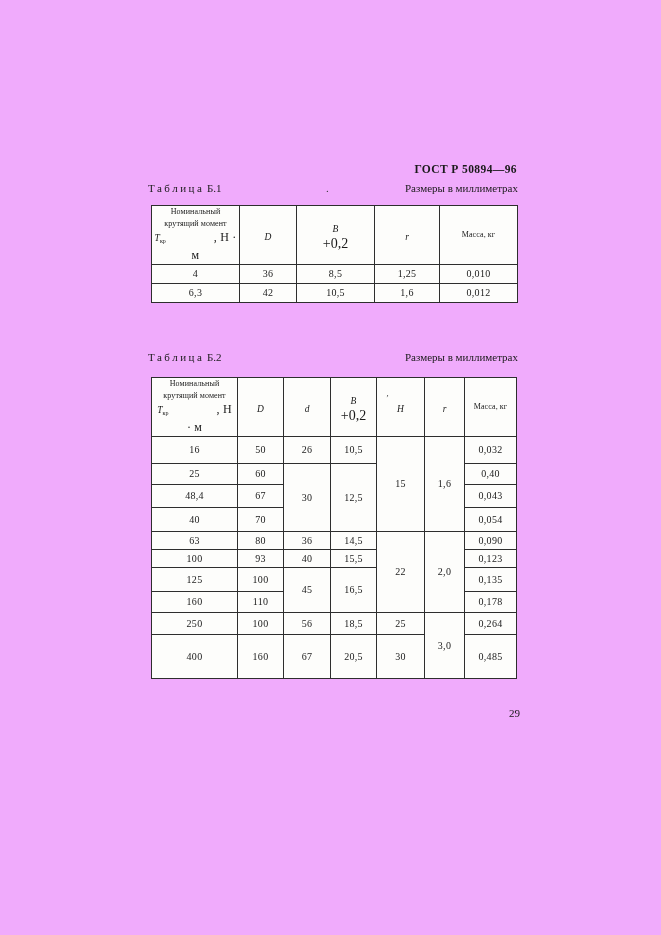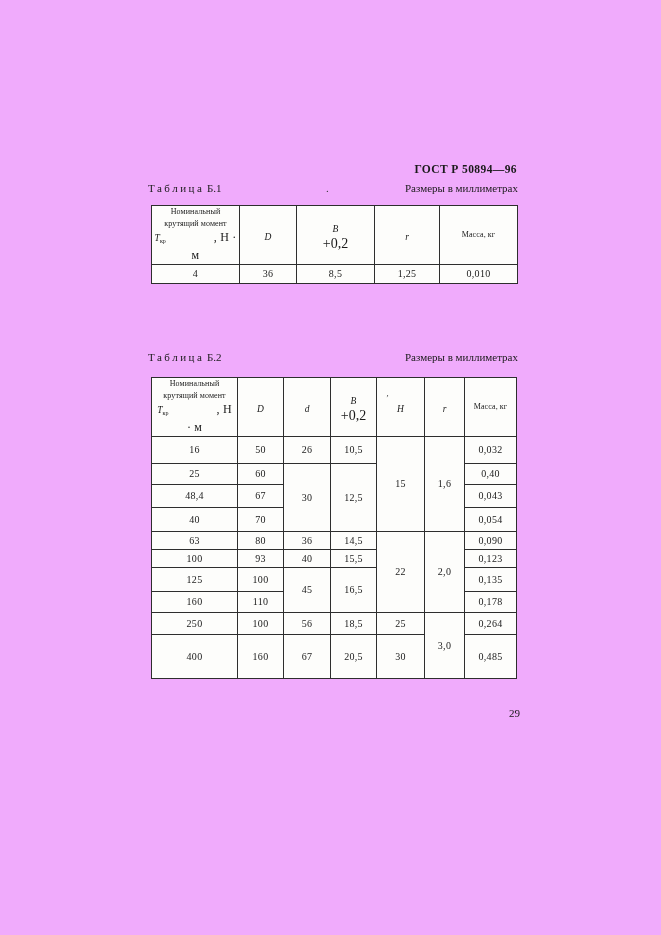--- a/index.html
+++ b/index.html
@@ -102,20 +102,27 @@
       </tr>
     </thead>
     <tbody>
       <tr style="height:19px">
         <td>4</td>
         <td>36</td>
         <td>8,5</td>
         <td>1,25</td>
         <td>0,010</td>
       </tr>
+      <tr style="height:19px">
+        <td>6,3</td>
+        <td>42</td>
+        <td>10,5</td>
+        <td>1,6</td>
+        <td>0,012</td>
+      </tr>
     </tbody>
   </table>
 
   <div class="caption-row caption-b2">
     <div class="t-title">
       <span class="spaced">Таблица</span>
       <span>Б.2</span>
     </div>
     <div>Размеры в миллиметрах</div>
   </div>

